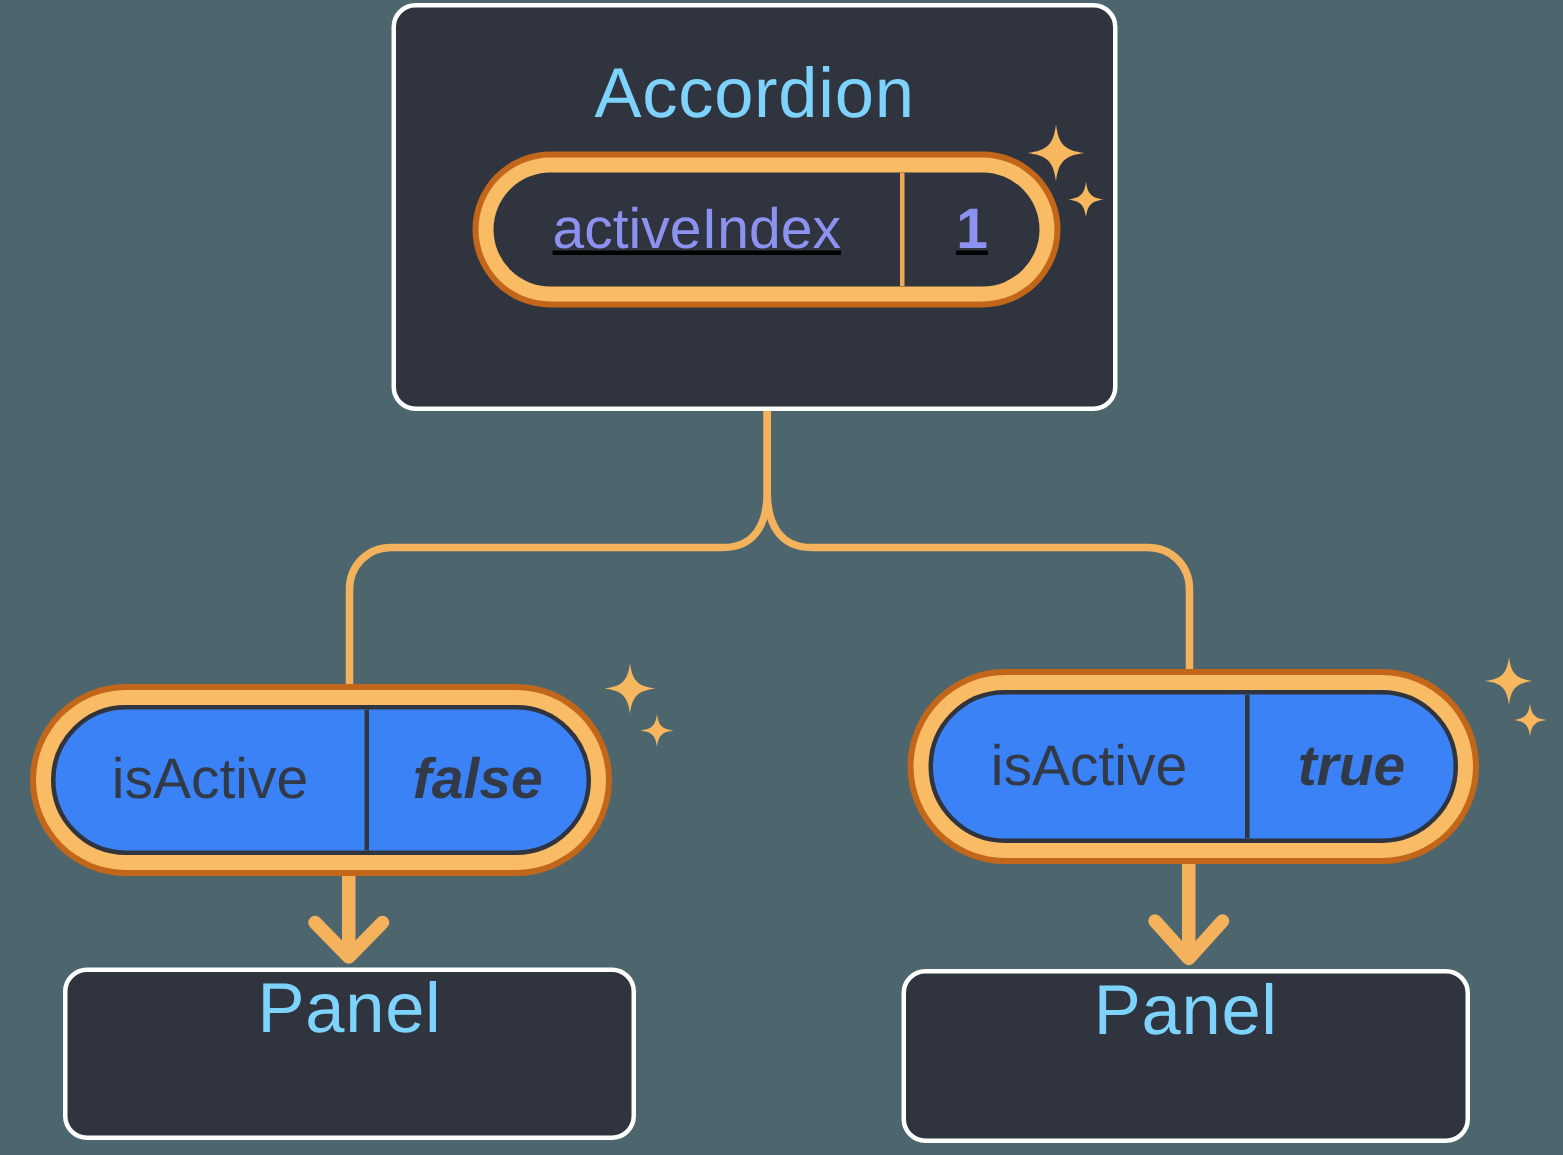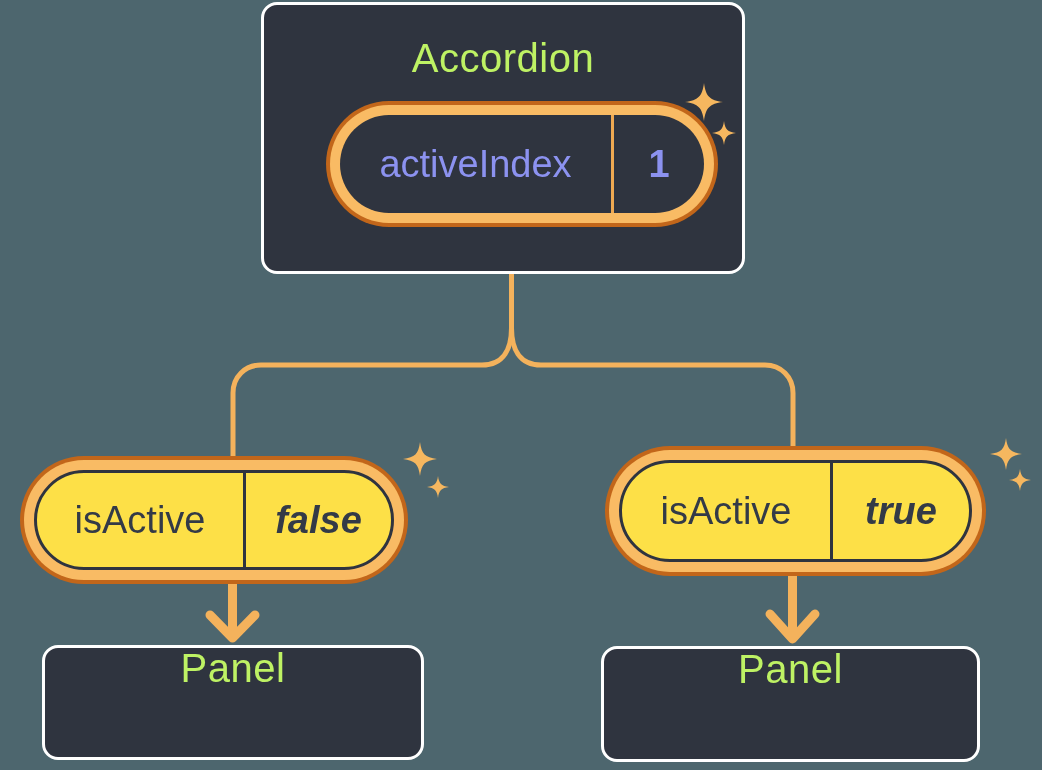--- a/index.html
+++ b/index.html
@@ -17,22 +17,22 @@
   .node-box {
     position:absolute;
     background:#2F343F;
     border:3px solid #FFFFFF;
     border-radius:16px;
     box-sizing:border-box;
     z-index:2;
     display:flex; flex-direction:column; align-items:center;
   }
   .box-title {
-    color:#bef264;
-    font-size:40px; font-weight:500;
+    color:#7dd3fc;
+    font-size:47px; font-weight:500;
     letter-spacing:0.5px;
     line-height:1;
   }
   .accordion-box { left:261px; top:2px; width:484px; height:272px; }
   .accordion-box .box-title { margin-top:33px; }
 
   .panel-box { justify-content:flex-start; }
   .panel-left  { left:42px;  top:645px; width:382px; height:115px; }
   .panel-right { left:601px; top:646px; width:379px; height:116px; }
 
@@ -52,28 +52,28 @@
     box-sizing:border-box;
   }
   .pill-inner {
     border-radius:999px;
     width:100%; height:100%;
     box-sizing:border-box;
     display:flex; align-items:stretch;
     overflow:hidden;
   }
   .pill-inner.dark   { background:#2F343F; }
-  .pill-inner.purple { background:#fde047; border:3px solid #2F343F; }
+  .pill-inner.purple { background:#3b82f6; border:3px solid #2F343F; }
 
   .pill-cell { display:flex; align-items:center; justify-content:center; }
   .pill-name  { font-size:38px; font-weight:400; }
   .pill-value { font-size:38px; font-weight:700; }
   .pill-divider { width:3px; }
 
-  .accordion-pill { left:326px; top:101px; width:392px; height:126px; }
+  .accordion-pill { left:315px; top:101px; width:392px; height:104px;text-decoration:underline; }
   .accordion-pill .pill-name, .accordion-pill .pill-value { color:#8C92F0; }
   .accordion-pill .pill-divider { background:#EFA952; }
   .accordion-pill .cell-name  { width:271px; }
   .accordion-pill .cell-value { flex:1; }
 
   .pill-left  { left:20px;  top:456px; width:388px; height:128px; }
   .pill-right { left:605px; top:446px; width:381px; height:130px; }
   .pill-left .pill-name,  .pill-left .pill-value,
   .pill-right .pill-name, .pill-right .pill-value { color:#333A47; }
   .pill-left .pill-divider, .pill-right .pill-divider { background:#2F343F; }

